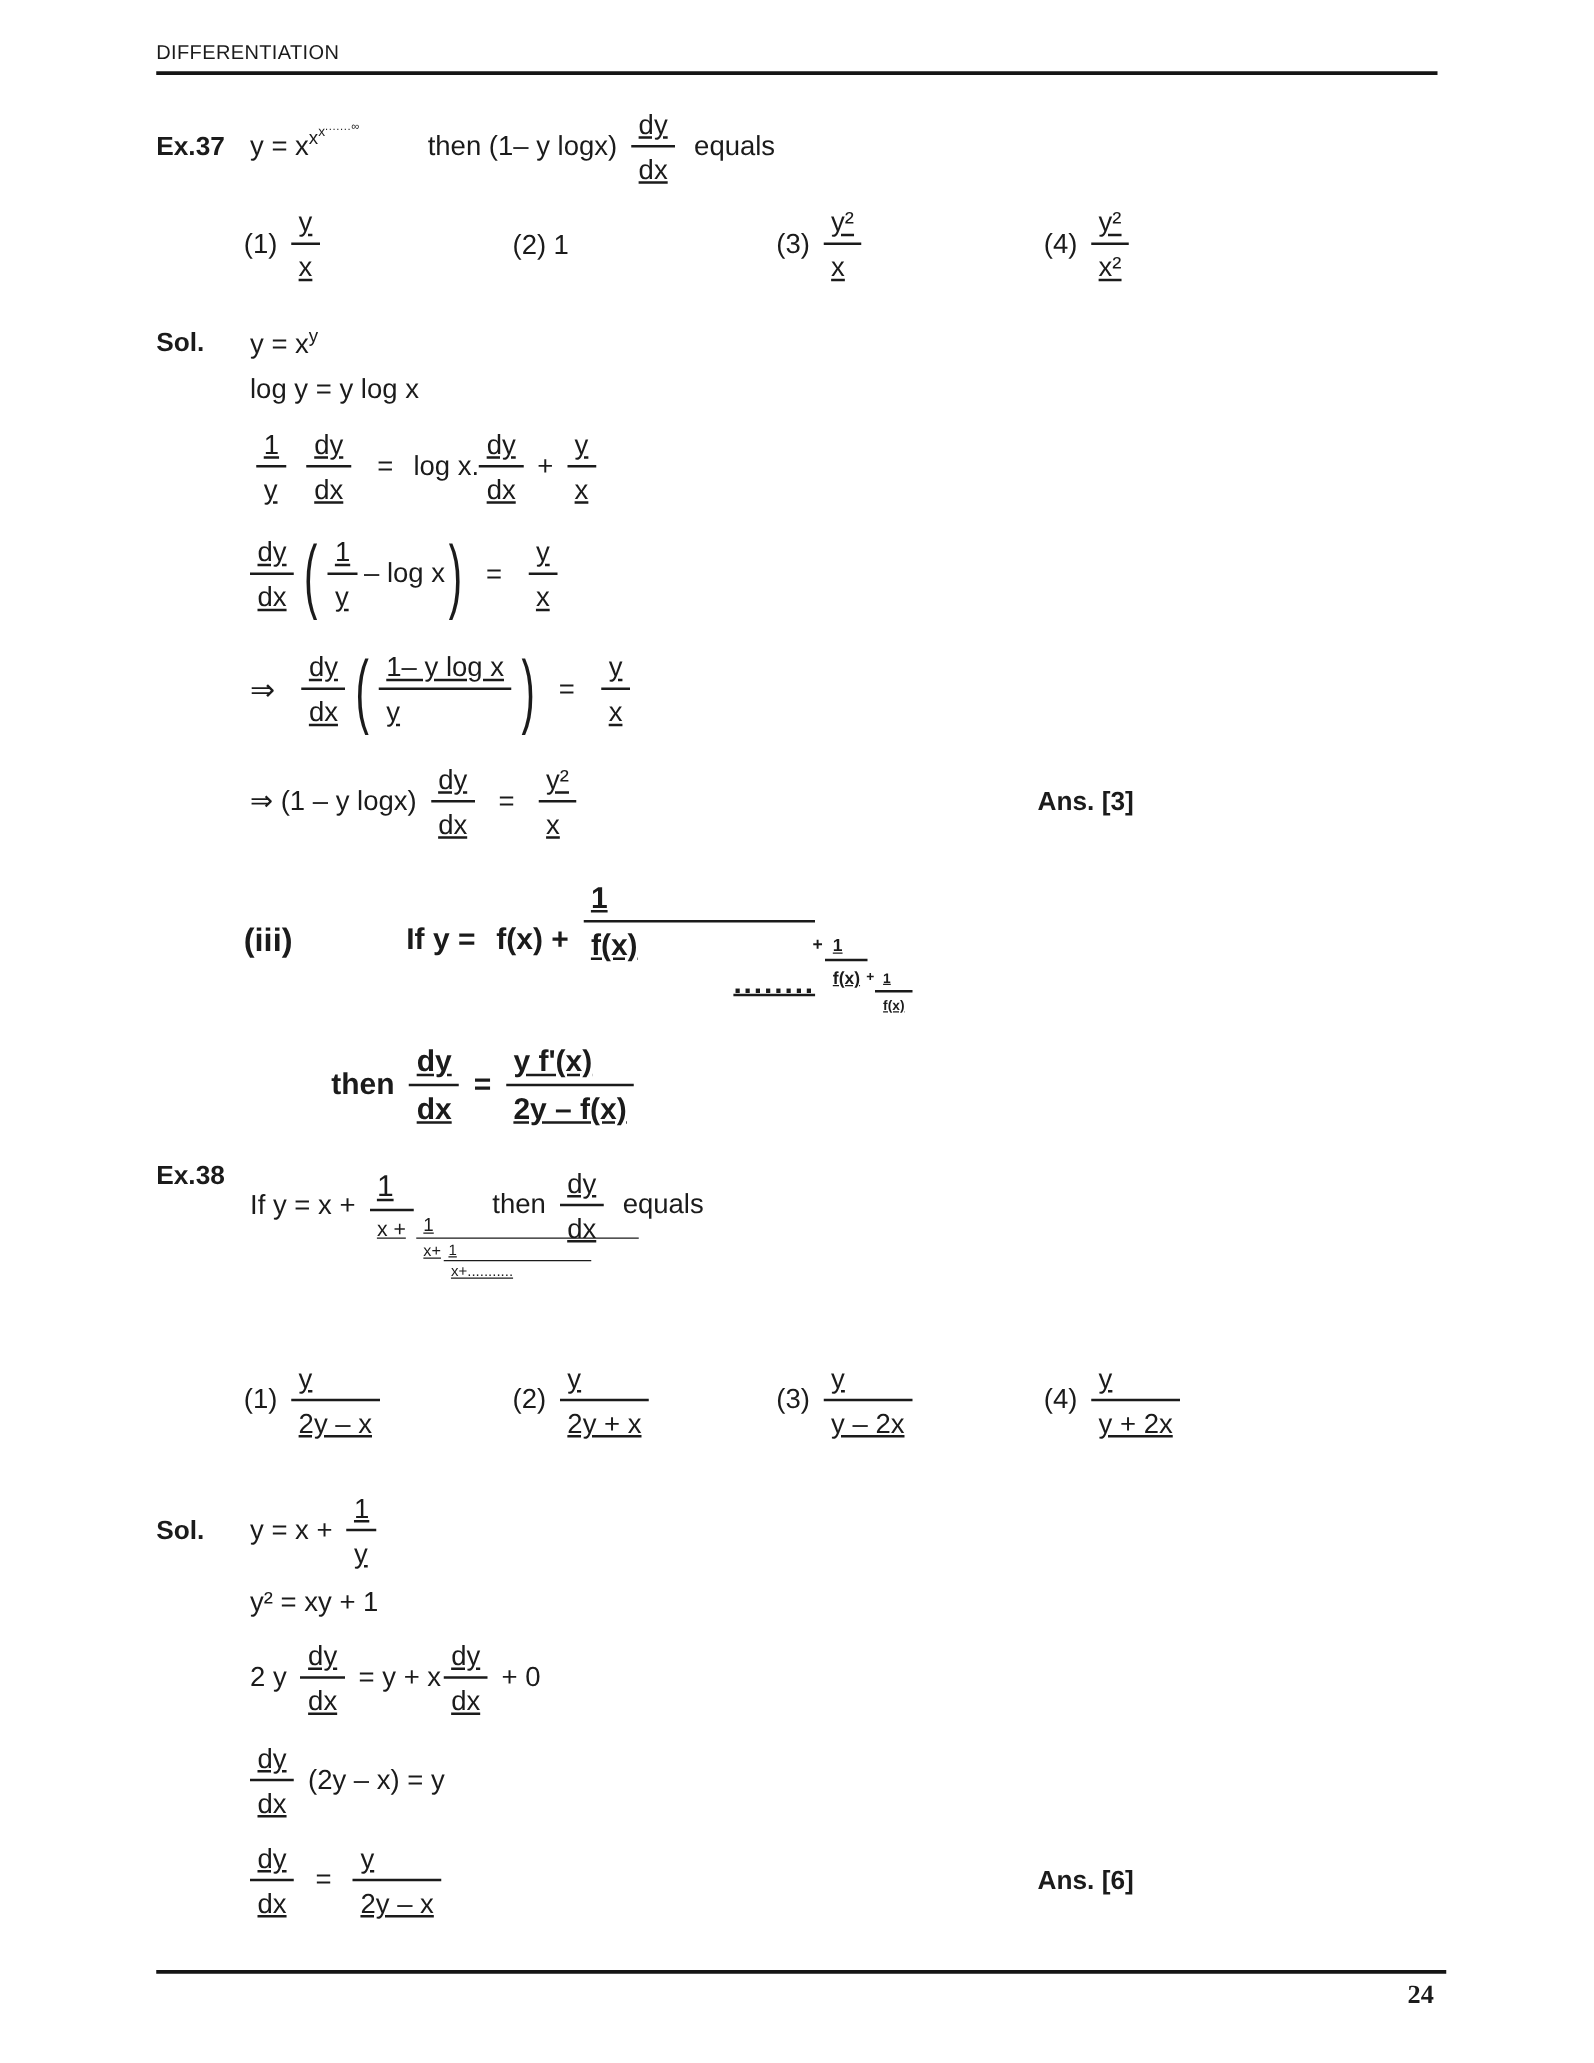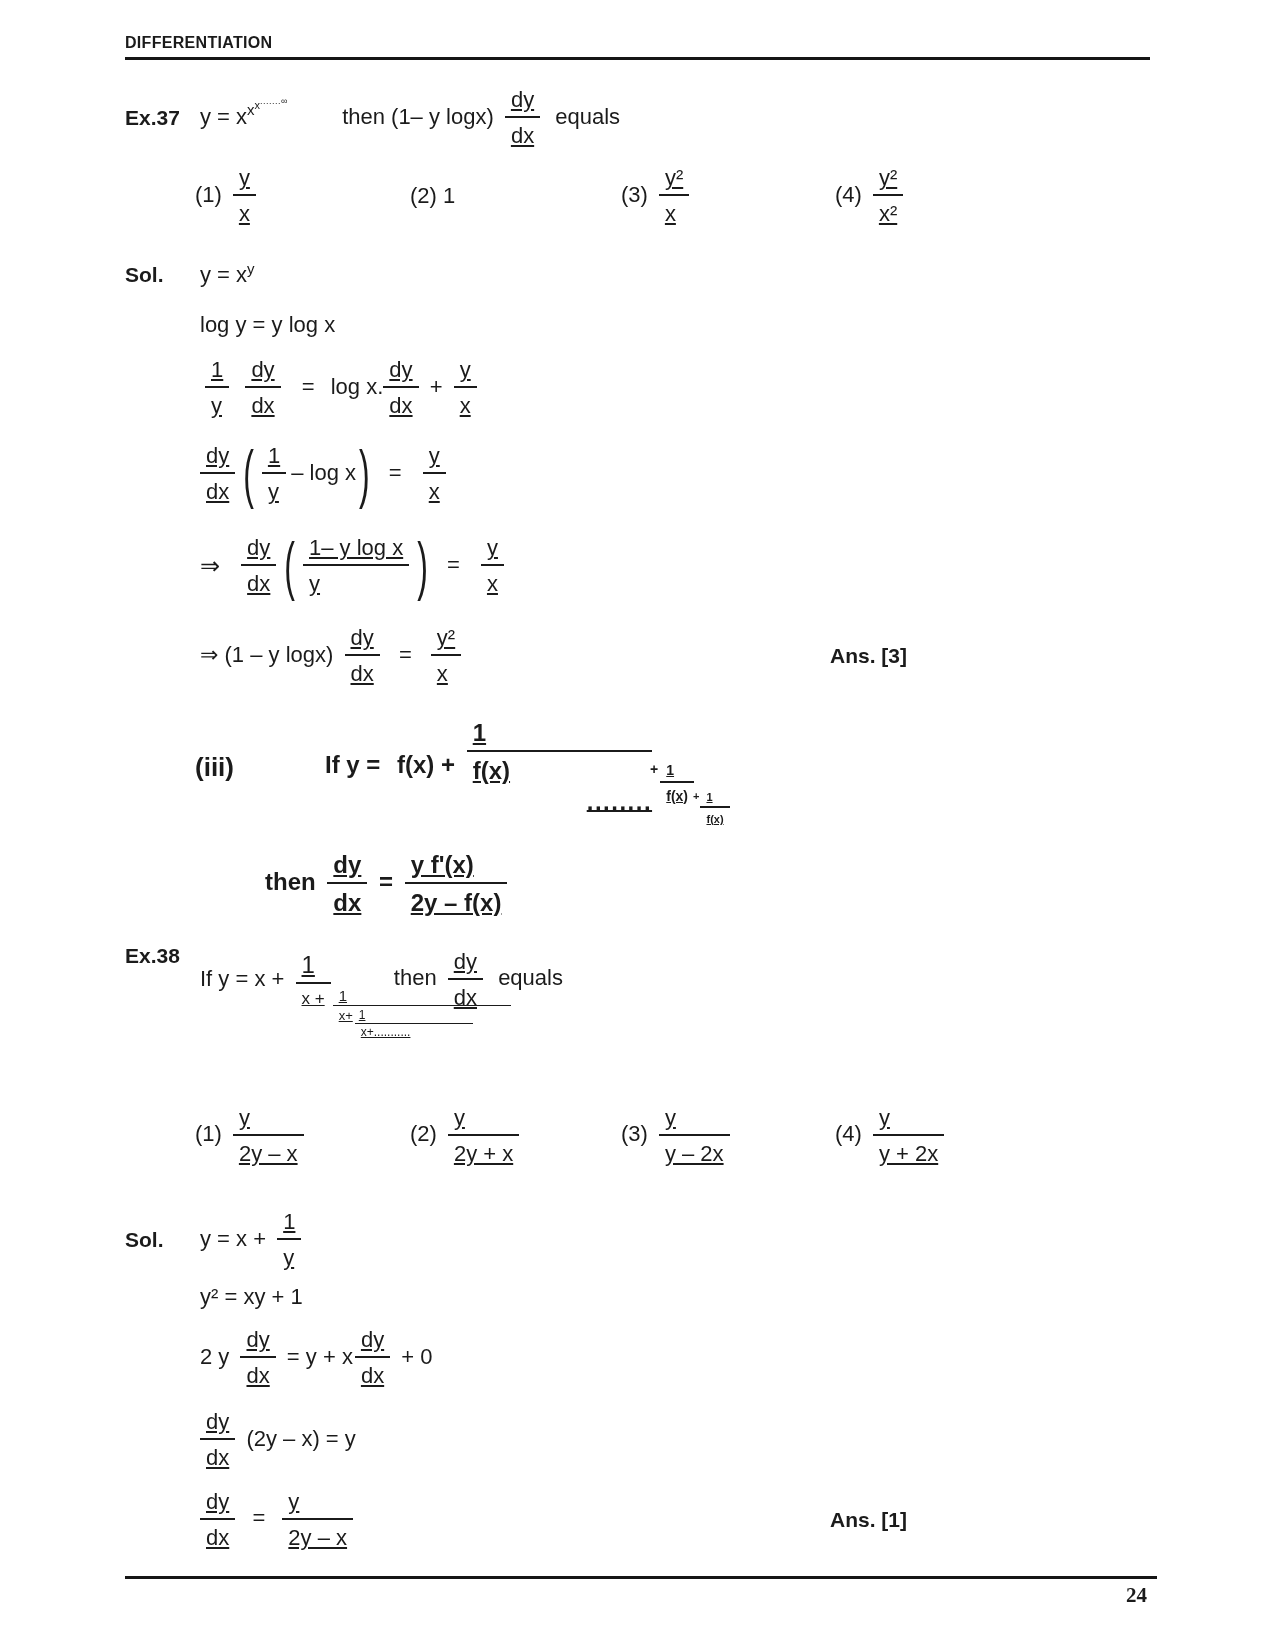--- a/index.html
+++ b/index.html
@@ -9,21 +9,21 @@
     margin:0 auto;
     background:#ffffff;
     color:#1b1b1b;
     font-family:"Liberation Sans", sans-serif;
     overflow:hidden;
     box-sizing:border-box;
     padding:34px 125px 0 125px;
   }
   
   .page-header{border-bottom:3px solid #151515;padding-bottom:5px;}
-  .header-title{font-size:16px;font-weight:bold;letter-spacing:0.3px;}
+  .header-title{font-size:16px;font-weight:normal;letter-spacing:0.3px;}
 
   
   .frac{display:inline-block;vertical-align:middle;text-align:left;margin:0 5px;text-decoration:underline;}
   .frac > .num{display:block;border-bottom:2px solid #1b1b1b;padding:1px 6px 3px;}
   .frac > .den{display:block;padding:5px 6px 1px;}
 
   sup{vertical-align:super;line-height:0;}
   .s1{font-size:15px;}
   .s2{font-size:11px;}
   .s3{font-size:9px;letter-spacing:0.5px;}
@@ -76,21 +76,21 @@
   .cf38b > .num{border-bottom-width:1.5px;padding-bottom:1px;font-size:15px;}
   .cf38b > .den{font-size:13px;padding-top:2px;}
   .cf38c{vertical-align:top;min-width:118px;margin:0 0 0 2px;}
   .cf38c > .num{border-bottom-width:1.5px;font-size:12px;padding:0 4px 1px;}
   .cf38c > .den{font-size:12px;padding-top:1px;}
   .then38{margin-left:52px;}
   .then38 .tail{margin-left:4px;}
 
   
   .m-t34{margin-top:34px;}
-  .m-t10{margin-top:24px;}
+  .m-t10{margin-top:10px;}
   .m-t18{margin-top:18px;}
   .m-t22{margin-top:22px;}
   .m-t28{margin-top:28px;}
   .m-t26{margin-top:26px;}
   .m-t40{margin-top:40px;}
   .m-t12{margin-top:12px;}
   .m-t6{margin-top:6px;}
   .m-t16{margin-top:16px;}
 
   
@@ -217,21 +217,21 @@
 
     <div class="sline m-t18">
       <span class="frac" style="margin-left:0;"><span class="num">dy</span><span class="den">dx</span></span>
       <span>(2y – x) = y</span>
     </div>
 
     <div class="sline m-t16">
       <span class="frac" style="margin-left:0;"><span class="num">dy</span><span class="den">dx</span></span>
       <span style="margin:0 6px;">=</span>
       <span class="frac"><span class="num">y</span><span class="den">2y – x</span></span>
-      <span class="ans">Ans. [1]</span>
+      <span class="ans">Ans. [6]</span>
     </div>
   </div>
 
   <div class="page-footer">
     <span class="page-num">24</span>
   </div>
 
 </div>
 
 </body></html>

